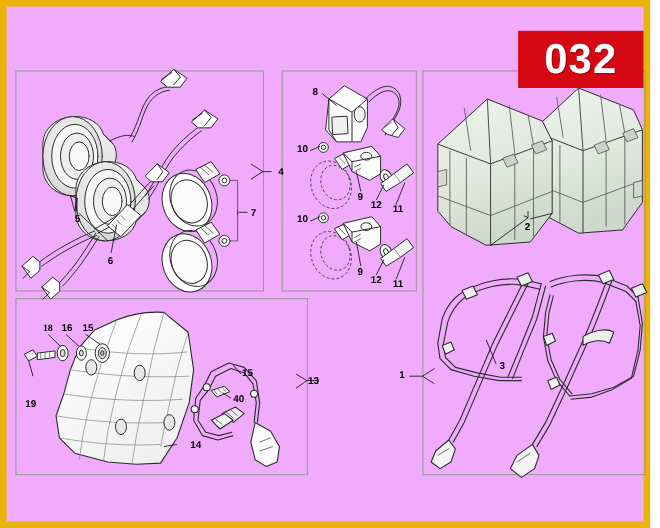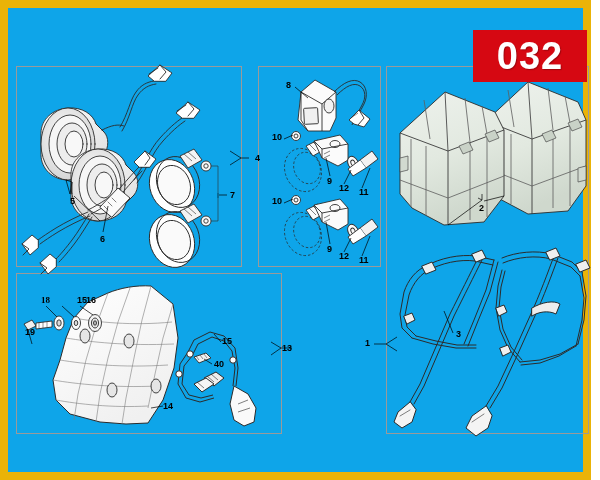--- a/index.html
+++ b/index.html
@@ -6,22 +6,22 @@
   body{
     width:600px;height:480px;
     background:#ffffff;
     font-family:"Liberation Sans", sans-serif;
     overflow:hidden;
   }
   #page{
     position:relative;
     width:591px;height:480px;
     box-sizing:border-box;
-    border:8px solid #eab308;
-    background:#0ea5e9;
+    border:6px solid #eab308;
+    background:#f0abfc;
   }
   #canvas{position:absolute;left:0;top:0;width:588px;height:468px;}
   #page-num{
     position:absolute;
     left:465px;top:22px;
     width:114px;height:52px;
     background:#d60812;
     display:flex;align-items:center;justify-content:center;
     z-index:40;
     box-shadow:0 0 0 0 rgba(0,0,0,0);
@@ -418,21 +418,21 @@
   <div class="lbl" style="left:278px;top:73px;">8</div>
   <div class="lbl" style="left:319px;top:169px;">9</div>
   <div class="lbl" style="left:264px;top:125px;">10</div>
   <div class="lbl" style="left:351px;top:180px;">11</div>
   <div class="lbl" style="left:331px;top:176px;">12</div>
   <div class="lbl" style="left:319px;top:237px;">9</div>
   <div class="lbl" style="left:264px;top:189px;">10</div>
   <div class="lbl" style="left:351px;top:248px;">11</div>
   <div class="lbl" style="left:331px;top:244px;">12</div>
   <div class="lbl" style="left:274px;top:336px;">13</div>
-  <div class="lbl" style="left:155px;top:394px;">14</div>
+  <div class="lbl" style="left:167px;top:394px;">14</div>
   <div class="lbl" style="left:214px;top:329px;text-align:right;">15</div>
-  <div class="lbl" style="left:50px;top:288px;margin-left:28px;">16</div>
+  <div class="lbl" style="left:50px;top:288px;">16</div>
   <div class="lbl" style="left:69px;top:288px;">15</div>
   <div class="lbl" style="left:33px;top:288px;font-family:Liberation Serif, serif;">18</div>
-  <div class="lbl" style="left:17px;top:320px;">19</div>
+  <div class="lbl" style="left:17px;top:357px;">19</div>
   <div class="lbl" style="left:206px;top:352px;">40</div>
 
 </div>
 
 </body></html>

